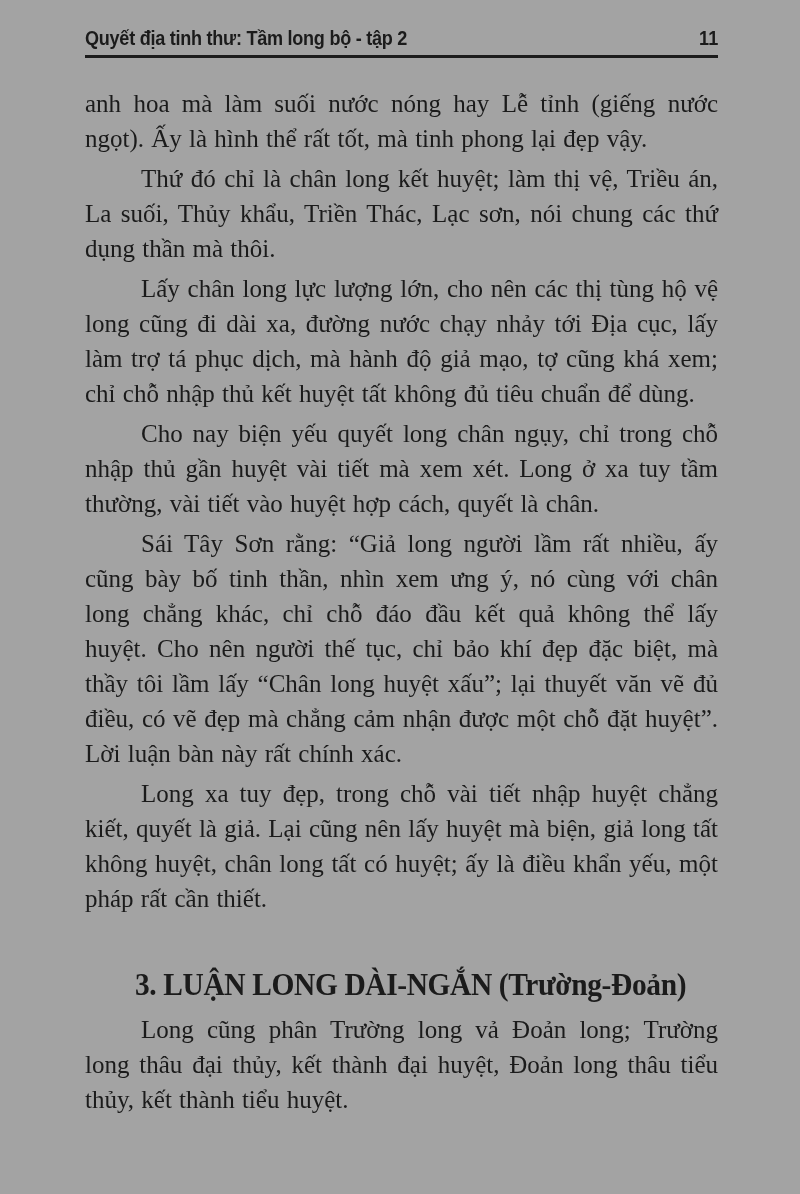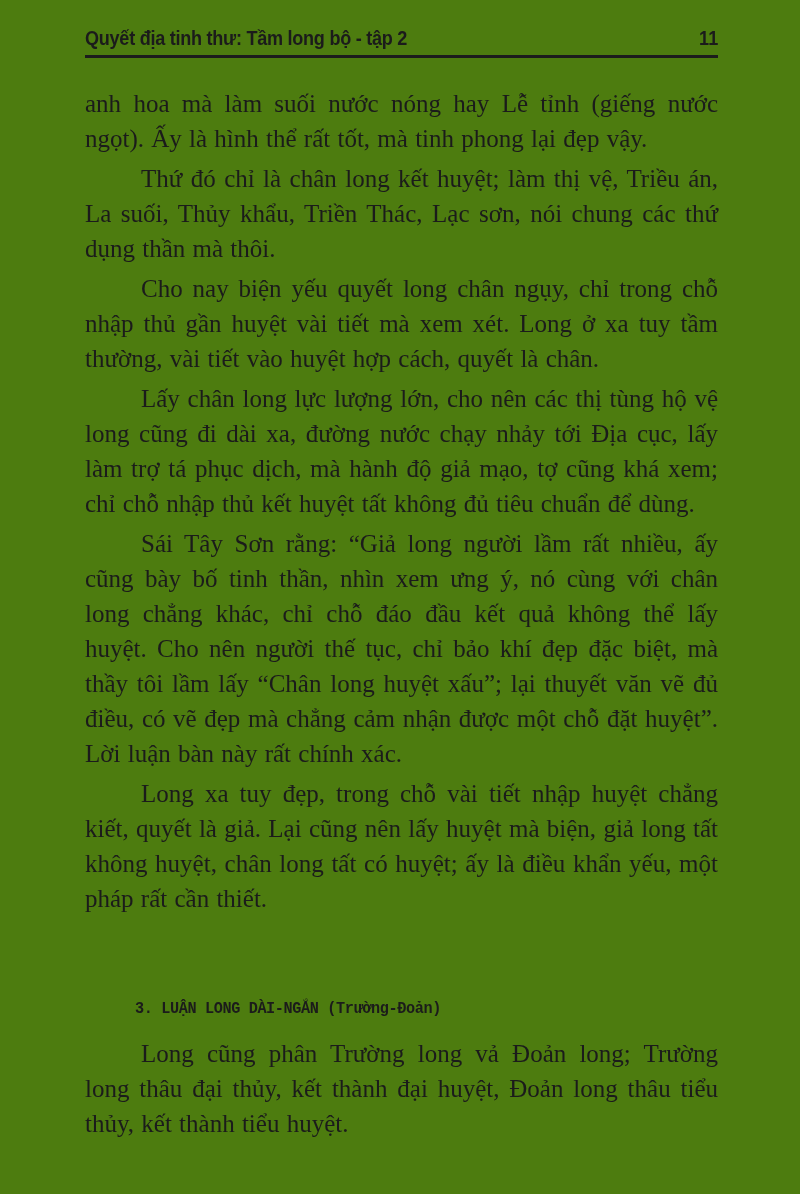--- a/index.html
+++ b/index.html
@@ -1,21 +1,21 @@
 <!DOCTYPE html>
 <html><head>
 <meta charset="utf-8">
 <style>
   html, body { margin: 0; padding: 0; background: #e8e8e8; }
   .page {
     position: relative;
     width: 800px;
     height: 1194px;
     margin: 0 auto;
-    background: #4d7c0f;
+    background: #a3a3a3;
     color: #1b1b1b;
     font-family: "Liberation Serif", "DejaVu Serif", serif;
     overflow: hidden;
     box-sizing: border-box;
   }
   .running-header {
     position: absolute;
     left: 85px;
     right: 82px;
     top: 26px;
@@ -49,25 +49,25 @@
   .content p {
     margin: 0 0 5px 0;
     font-size: 25px;
     line-height: 35px;
     text-align: justify;
     text-indent: 56px;
     word-spacing: 1px;
   }
   .content p.no-indent { text-indent: 0; }
   .section-heading {
-    margin: 76px 0 10px 0;
+    margin: 52px 0 10px 0;
     padding-left: 50px;
-    font-family: Liberation Mono, monospace;
+    font-family: Liberation Serif, serif;
     font-weight: bold;
-    font-size: 16px;
+    font-size: 31px;
     letter-spacing: -0.4px;
     line-height: 34px;
   }
   .section-heading .inner {
     display: inline-block;
     transform: scaleX(0.95);
     transform-origin: left bottom;
     white-space: nowrap;
   }
 </style>
@@ -77,22 +77,22 @@
 <div class="page">
 
   <div class="running-header">
     <span class="title">Quyết địa tinh thư: Tầm long bộ - tập 2</span>
     <span class="pagenum">11</span>
   </div>
 
   <div class="content">
     <p class="no-indent">anh hoa mà làm suối nước nóng hay Lễ tỉnh (giếng nước ngọt). Ấy là hình thể rất tốt, mà tinh phong lại đẹp vậy.</p>
     <p>Thứ đó chỉ là chân long kết huyệt; làm thị vệ, Triều án, La suối, Thủy khẩu, Triền Thác, Lạc sơn, nói chung các thứ dụng thần mà thôi.</p>
+    <p>Lấy chân long lực lượng lớn, cho nên các thị tùng hộ vệ long cũng đi dài xa, đường nước chạy nhảy tới Địa cục, lấy làm trợ tá phục dịch, mà hành độ giả mạo, tợ cũng khá xem; chỉ chỗ nhập thủ kết huyệt tất không đủ tiêu chuẩn để dùng.</p>
     <p>Cho nay biện yếu quyết long chân ngụy, chỉ trong chỗ nhập thủ gần huyệt vài tiết mà xem xét. Long ở xa tuy tầm thường, vài tiết vào huyệt hợp cách, quyết là chân.</p>
-    <p>Lấy chân long lực lượng lớn, cho nên các thị tùng hộ vệ long cũng đi dài xa, đường nước chạy nhảy tới Địa cục, lấy làm trợ tá phục dịch, mà hành độ giả mạo, tợ cũng khá xem; chỉ chỗ nhập thủ kết huyệt tất không đủ tiêu chuẩn để dùng.</p>
     <p>Sái Tây Sơn rằng: “Giả long người lầm rất nhiều, ấy cũng bày bố tinh thần, nhìn xem ưng ý, nó cùng với chân long chẳng khác, chỉ chỗ đáo đầu kết quả không thể lấy huyệt. Cho nên người thế tục, chỉ bảo khí đẹp đặc biệt, mà thầy tôi lầm lấy “Chân long huyệt xấu”; lại thuyết văn vẽ đủ điều, có vẽ đẹp mà chẳng cảm nhận được một chỗ đặt huyệt”. Lời luận bàn này rất chính xác.</p>
     <p>Long xa tuy đẹp, trong chỗ vài tiết nhập huyệt chẳng kiết, quyết là giả. Lại cũng nên lấy huyệt mà biện, giả long tất không huyệt, chân long tất có huyệt; ấy là điều khẩn yếu, một pháp rất cần thiết.</p>
 
     <div class="section-heading">
       <span class="inner">3. LUẬN LONG DÀI-NGẮN (Trường-Đoản)</span>
     </div>
 
     <p>Long cũng phân Trường long vả Đoản long; Trường long thâu đại thủy, kết thành đại huyệt, Đoản long thâu tiểu thủy, kết thành tiểu huyệt.</p>
   </div>
 

